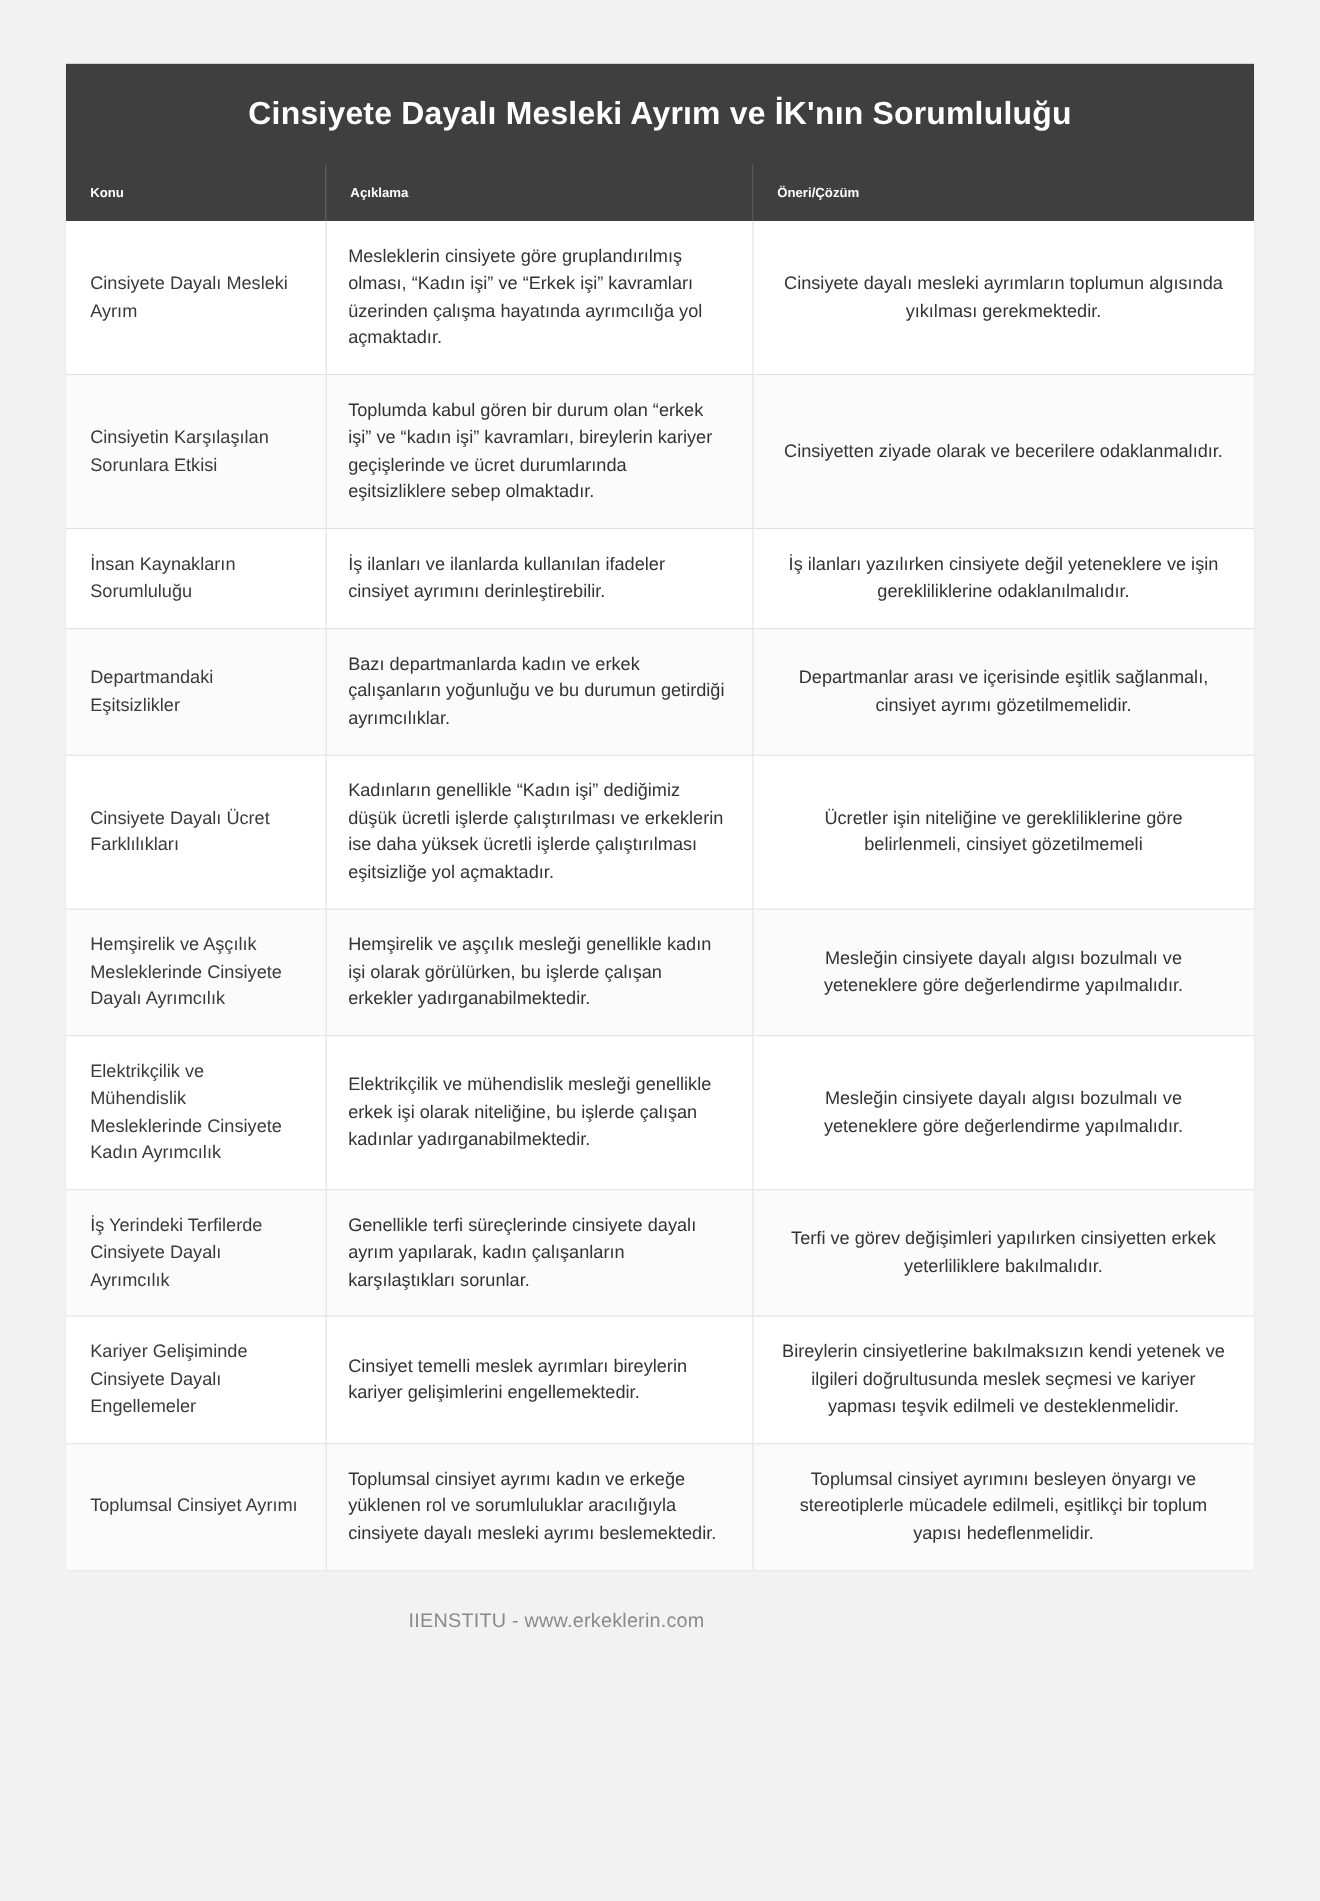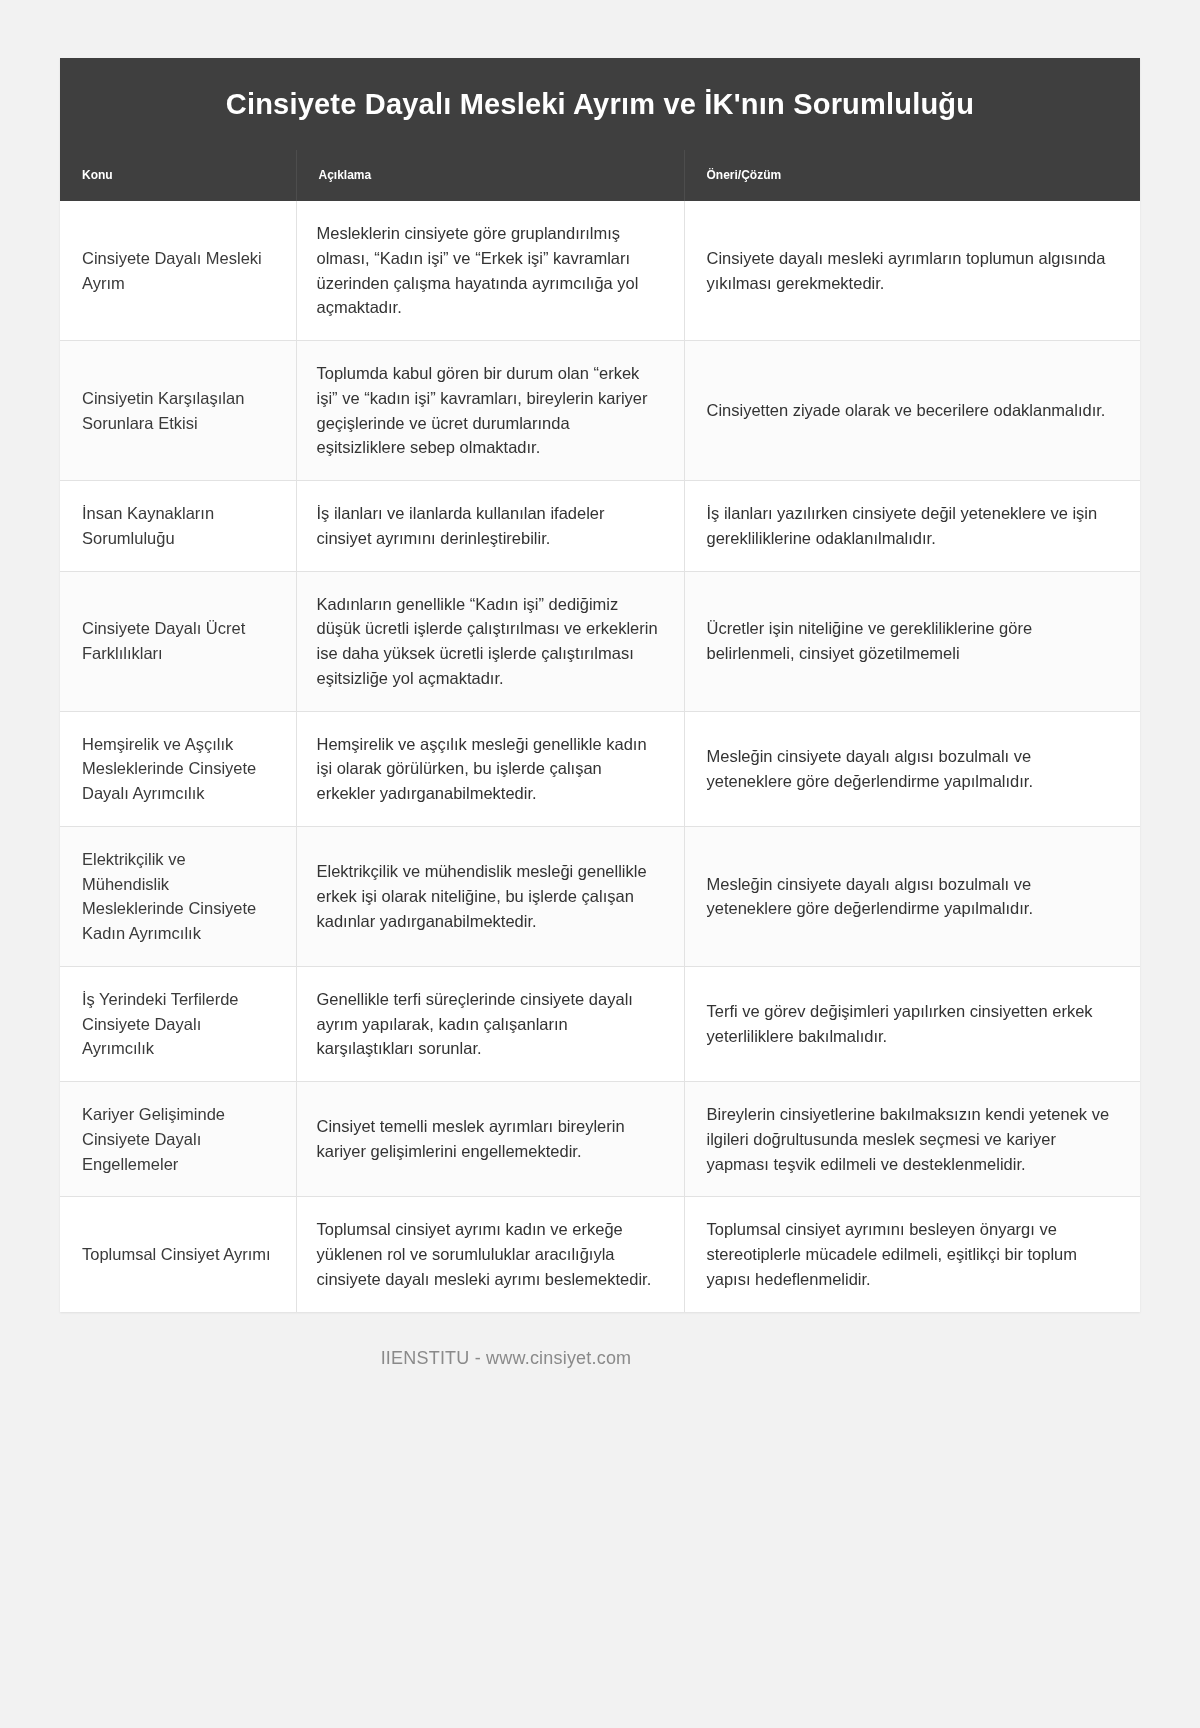--- a/index.html
+++ b/index.html
@@ -67,21 +67,21 @@
     vertical-align: middle;
     background: #ffffff;
     word-wrap: break-word;
   }
   tbody td:last-child { border-right: none; }
   tbody tr:nth-child(even) td { background: #fbfbfb; }
   tbody tr:last-child td { border-bottom: none; }
 
   td.col-topic { color: #3a3a3a; }
   td.col-desc  { color: #333333; padding-left: 20px; }
-  td.col-sol   { color: #333333; }
+  td.col-sol   { color: #333333; text-align: center; }
 
   .footer {
     text-align: center;
     color: #8a8a8a;
     font-size: 18px;
     padding: 36px 0 40px 0;
     letter-spacing: 0.2px;
   }
 </style>
 </head>
@@ -115,20 +115,25 @@
           <td class="col-topic">Cinsiyetin Karşılaşılan Sorunlara Etkisi</td>
           <td class="col-desc">Toplumda kabul gören bir durum olan “erkek işi” ve “kadın işi” kavramları, bireylerin kariyer geçişlerinde ve ücret durumlarında eşitsizliklere sebep olmaktadır.</td>
           <td class="col-sol">Cinsiyetten ziyade olarak ve becerilere odaklanmalıdır.</td>
         </tr>
         <tr>
           <td class="col-topic">İnsan Kaynakların Sorumluluğu</td>
           <td class="col-desc">İş ilanları ve ilanlarda kullanılan ifadeler cinsiyet ayrımını derinleştirebilir.</td>
           <td class="col-sol">İş ilanları yazılırken cinsiyete değil yeteneklere ve işin gerekliliklerine odaklanılmalıdır.</td>
         </tr>
         <tr>
+          <td class="col-topic">Departmandaki Eşitsizlikler</td>
+          <td class="col-desc">Bazı departmanlarda kadın ve erkek çalışanların yoğunluğu ve bu durumun getirdiği ayrımcılıklar.</td>
+          <td class="col-sol">Departmanlar arası ve içerisinde eşitlik sağlanmalı, cinsiyet ayrımı gözetilmemelidir.</td>
+        </tr>
+        <tr>
           <td class="col-topic">Cinsiyete Dayalı Ücret Farklılıkları</td>
           <td class="col-desc">Kadınların genellikle “Kadın işi” dediğimiz düşük ücretli işlerde çalıştırılması ve erkeklerin ise daha yüksek ücretli işlerde çalıştırılması eşitsizliğe yol açmaktadır.</td>
           <td class="col-sol">Ücretler işin niteliğine ve gerekliliklerine göre belirlenmeli, cinsiyet gözetilmemeli</td>
         </tr>
         <tr>
           <td class="col-topic">Hemşirelik ve Aşçılık Mesleklerinde Cinsiyete Dayalı Ayrımcılık</td>
           <td class="col-desc">Hemşirelik ve aşçılık mesleği genellikle kadın işi olarak görülürken, bu işlerde çalışan erkekler yadırganabilmektedir.</td>
           <td class="col-sol">Mesleğin cinsiyete dayalı algısı bozulmalı ve yeteneklere göre değerlendirme yapılmalıdır.</td>
         </tr>
         <tr>
@@ -148,14 +153,14 @@
         </tr>
         <tr>
           <td class="col-topic">Toplumsal Cinsiyet Ayrımı</td>
           <td class="col-desc">Toplumsal cinsiyet ayrımı kadın ve erkeğe yüklenen rol ve sorumluluklar aracılığıyla cinsiyete dayalı mesleki ayrımı beslemektedir.</td>
           <td class="col-sol">Toplumsal cinsiyet ayrımını besleyen önyargı ve stereotiplerle mücadele edilmeli, eşitlikçi bir toplum yapısı hedeflenmelidir.</td>
         </tr>
       </tbody>
     </table>
   </div>
 
-  <div class="footer">IIENSTITU - www.cinsiyet.com</div>
+  <div class="footer">IIENSTITU - www.erkeklerin.com</div>
 </div>
 
 </body></html>

